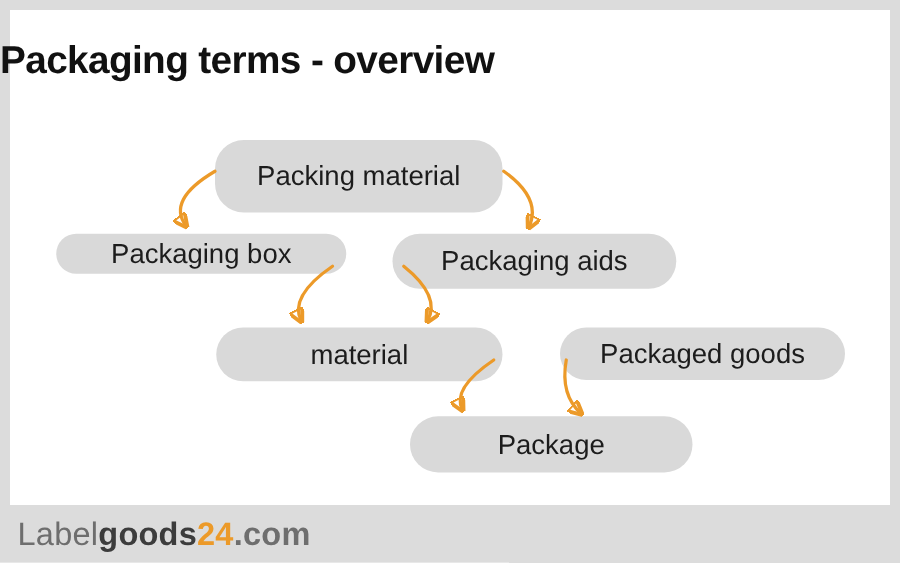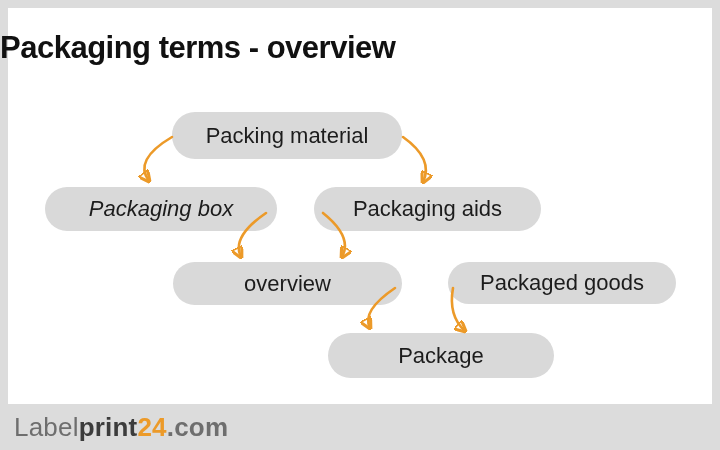--- a/index.html
+++ b/index.html
@@ -27,22 +27,22 @@
     color:var(--title_color);
   }
   .node{
     position:absolute;
     background:var(--node_fill);
     border-radius:23px;
     display:flex;align-items:center;justify-content:center;
     font-size:22px;color:var(--node_text);
     white-space:nowrap;
   }
-  .n-packing-material{left:172px;top:112px;width:230px;height:47px;}
-  .n-packaging-box   {left:45px; top:187px;width:232px;height:44px;font-style:italic;}
+  .n-packing-material{left:172px;top:112px;width:230px;height:58px;}
+  .n-packaging-box   {left:45px; top:187px;width:232px;height:32px;}
   .n-packaging-aids  {left:314px;top:187px;width:227px;height:44px;}
   .n-packaging       {left:173px;top:262px;width:229px;height:43px;}
   .n-packaged-goods  {left:448px;top:262px;width:228px;height:42px;}
   .n-package         {left:328px;top:333px;width:226px;height:45px;}
   .arrows{
     position:absolute;left:0;top:0;width:720px;height:450px;
     pointer-events:none;
   }
   .arrows path{
     fill:none;stroke:var(--accent);stroke-width:2.6;stroke-linecap:round;
@@ -62,35 +62,35 @@
 </head>
 <body>
 
 <div class="stage"></div>
 
 <div class="title">Packaging terms - overview</div>
 
 <div class="node n-packing-material">Packing material</div>
 <div class="node n-packaging-box">Packaging box</div>
 <div class="node n-packaging-aids">Packaging aids</div>
-<div class="node n-packaging">overview</div>
+<div class="node n-packaging">material</div>
 <div class="node n-packaged-goods">Packaged goods</div>
 <div class="node n-package">Package</div>
 
 <svg class="arrows" viewBox="0 0 720 450" xmlns="http://www.w3.org/2000/svg">
   <defs>
     <marker id="ah" viewBox="0 0 10 10" refX="8.5" refY="5" markerWidth="4.6" markerHeight="4.6" orient="auto-start-reverse">
       <path d="M0,0 L10,5 L0,10 z" fill="#EC9A29" stroke="none"></path>
     </marker>
   </defs>
   <path d="M172,137 Q133,160 149,181" marker-end="url(#ah)"></path>
   <path d="M403,137 Q434,159 423,182" marker-end="url(#ah)"></path>
   <path d="M266,213 Q231,237 241,257" marker-end="url(#ah)"></path>
   <path d="M323,213 Q353,237 342,257" marker-end="url(#ah)"></path>
   <path d="M395,288 Q361,311 370,328" marker-end="url(#ah)"></path>
   <path d="M453,288 Q448,316 465,331" marker-end="url(#ah)"></path>
 </svg>
 
 <div class="footer">
   <div class="logo">
-    <span class="p1">Label</span><span class="p2">print</span><span class="p3">24</span><span class="p4">.com</span>
+    <span class="p1">Label</span><span class="p2">goods</span><span class="p3">24</span><span class="p4">.com</span>
   </div>
 </div>
 
 </body></html>

